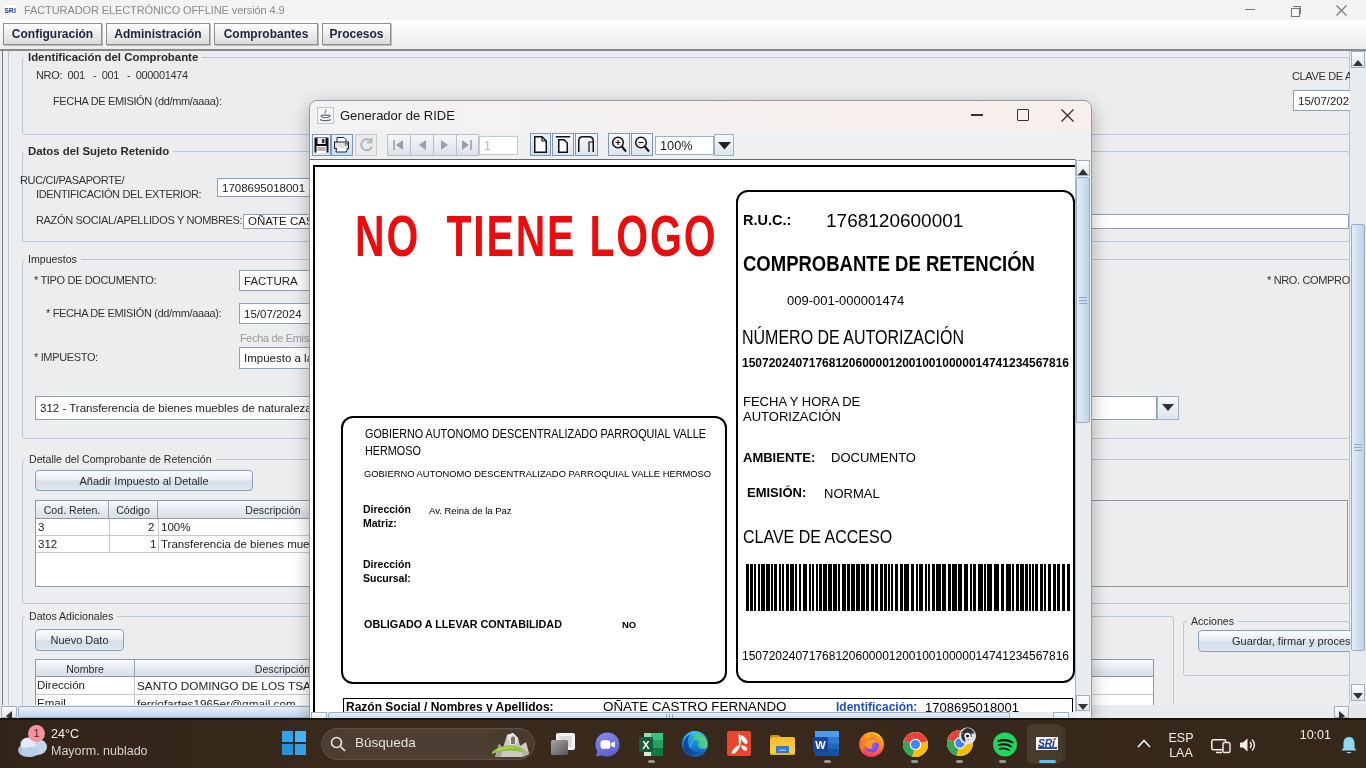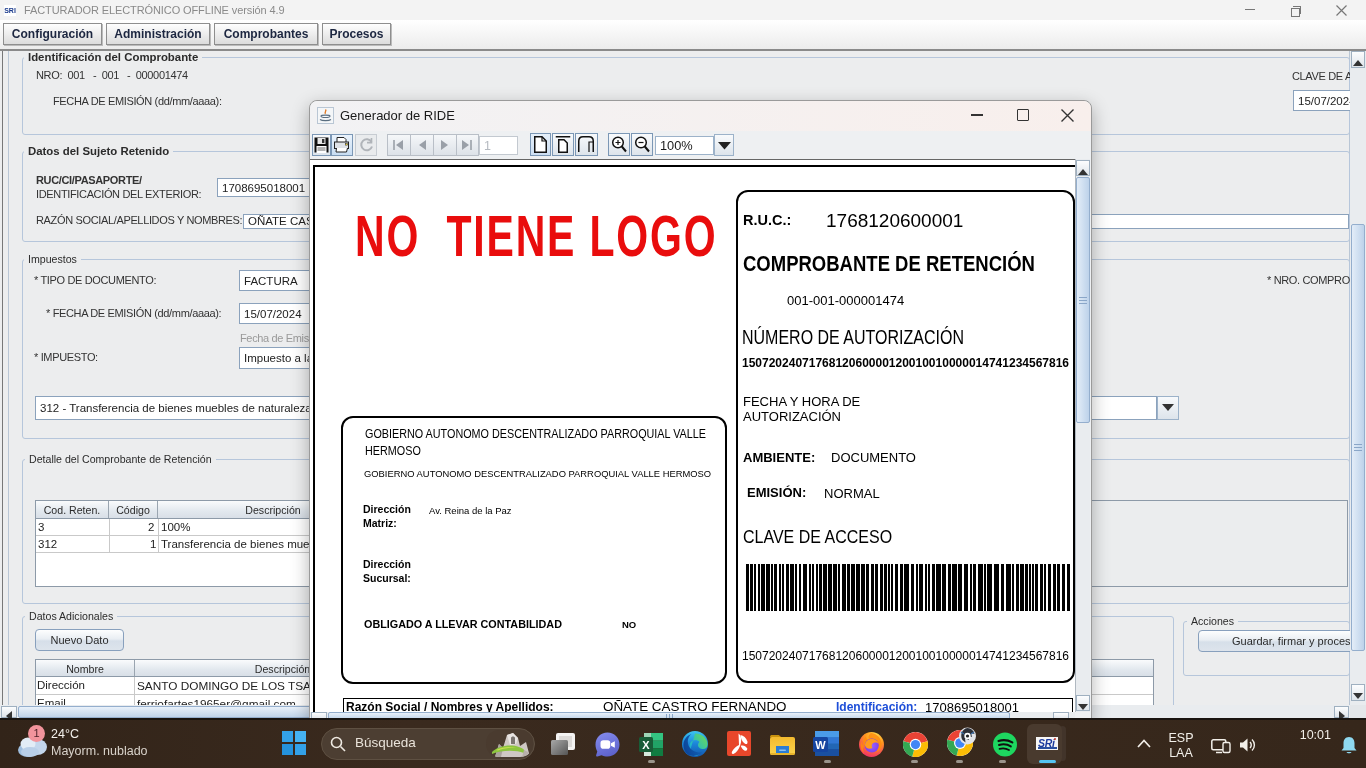--- a/index.html
+++ b/index.html
@@ -56,21 +56,21 @@
 
 <div class="grp" style="left:22px;top:57px;width:1326px;height:76px;"></div>
 <div class="glab" style="left:24px;top:51px;font-weight:bold;font-size:11.4px;">Identificación del Comprobante</div>
 <div class="lbl" style="left:36px;top:69px;">NRO:&nbsp; 001&nbsp;&nbsp; -&nbsp; 001&nbsp;&nbsp; -&nbsp; 000001474</div>
 <div class="lbl" style="left:36px;top:95px;margin-left:17px;">FECHA DE EMISIÓN (dd/mm/aaaa):</div>
 <div class="lbl" style="left:1292px;top:70px;">CLAVE DE ACCESO</div>
 <div class="field" style="left:1293px;top:90px;width:70px;height:21px;line-height:20px;">15/07/2024</div>
 
 <div class="grp" style="left:22px;top:151px;width:1326px;height:89px;"></div>
 <div class="glab" style="left:24px;top:145px;font-weight:bold;font-size:11.4px;">Datos del Sujeto Retenido</div>
-<div class="lbl" style="left:36px;top:174px;font-weight:bold;">RUC/CI/PASAPORTE/</div>
+<div class="lbl" style="left:20px;top:174px;">RUC/CI/PASAPORTE/</div>
 <div class="lbl" style="left:36px;top:188px;">IDENTIFICACIÓN DEL EXTERIOR:</div>
 <div class="field" style="left:217px;top:178px;width:273px;height:19px;">1708695018001</div>
 <div class="lbl" style="left:36px;top:214px;">RAZÓN SOCIAL/APELLIDOS Y NOMBRES:</div>
 <div class="field" style="left:243px;top:214px;width:1106px;height:15px;line-height:13px;">OÑATE CASTRO FERNANDO</div>
 
 <div class="grp" style="left:22px;top:259px;width:1326px;height:178px;"></div>
 <div class="glab" style="left:24px;top:253px;">Impuestos</div>
 <div class="lbl" style="left:34px;top:274px;">* TIPO DE DOCUMENTO:</div>
 <div class="field" style="left:239px;top:270px;width:212px;height:21px;line-height:20px;">FACTURA</div>
 <div class="lbl" style="left:1267px;top:274px;">* NRO. COMPROBANTE:</div>
@@ -80,20 +80,21 @@
 <div class="lbl" style="left:34px;top:351px;">* IMPUESTO:</div>
 <div class="field" style="left:239px;top:347px;width:212px;height:22px;line-height:21px;">Impuesto a la Renta</div>
 <div class="field" style="left:35px;top:396px;width:1122px;height:24px;line-height:22px;">312 - Transferencia de bienes muebles de naturaleza corporal</div>
 <div class="tb" style="left:1157px;top:396px;width:22px;height:24px;"></div>
 <svg class="abs" style="left:1162px;top:404px;" width="12" height="8">
       <path d="M0,0 L12,0 L6,7 Z" fill="#333"></path>
     </svg>
 
 <div class="grp" style="left:22px;top:459px;width:1326px;height:143px;"></div>
 <div class="glab" style="left:25px;top:453px;">Detalle del Comprobante de Retención</div>
+<div class="nbtn" style="left:35px;top:470px;width:218px;height:21px;line-height:20px;">Añadir Impuesto al Detalle</div>
 
 <div class="abs" style="left:35px;top:500px;width:1313px;height:87px;background:#ebedee;border:1px solid #8d9aa8;box-sizing:border-box;"></div>
 <div class="abs" style="left:36px;top:501px;width:1055px;height:85px;background:#fff;"></div>
 <div class="thead" style="left:36px;top:501px;width:1055px;height:18px;border:none;border-bottom:1px solid #8d9aa8;">
   <div class="hcell" style="left:0;width:73px;">Cod. Reten.</div>
   <div class="hcell" style="left:73px;width:49px;">Código</div>
   <div class="hcell" style="left:122px;width:231px;">Descripción</div>
 </div>
 <div class="abs" style="left:109px;top:519px;width:1px;height:34px;background:#c9c9c9;"></div>
 <div class="abs" style="left:158px;top:519px;width:1px;height:34px;background:#c9c9c9;"></div>
@@ -259,21 +260,21 @@
 <div class="abs" style="left:363px;top:503px;font-size:10.5px;font-weight:bold;color:#000;line-height:13.5px;">Dirección<br>Matriz:</div>
 <div class="abs" style="left:429px;top:505px;font-size:9.5px;color:#000;">Av. Reina de la Paz</div>
 <div class="abs" style="left:363px;top:558px;font-size:10.5px;font-weight:bold;color:#000;line-height:13.5px;">Dirección<br>Sucursal:</div>
 <div class="abs" style="left:364px;top:618px;font-size:10.8px;font-weight:bold;color:#000;">OBLIGADO A LLEVAR CONTABILIDAD</div>
 <div class="abs" style="left:622px;top:619px;font-size:9.5px;font-weight:bold;color:#000;">NO</div>
 
 <div class="abs" style="left:736px;top:190px;width:339px;height:493px;border:2px solid #000;border-radius:12px;box-sizing:border-box;"></div>
 <div class="abs" style="left:743px;top:212px;font-size:14.5px;font-weight:bold;color:#000;">R.U.C.:</div>
 <div class="abs" style="left:826px;top:210px;font-size:19px;color:#000;">1768120600001</div>
 <div class="abs" style="left:743px;top:253px;font-size:18.5px;font-weight:bold;color:#000;white-space:nowrap;transform:scaleY(1.15);transform-origin:0 0;line-height:19px;">COMPROBANTE DE RETENCIÓN</div>
-<div class="abs" style="left:787px;top:293px;font-size:13px;color:#000;">001-001-000001474</div>
+<div class="abs" style="left:787px;top:293px;font-size:13px;color:#000;">009-001-000001474</div>
 <div class="abs" style="left:742px;top:328px;font-size:16px;color:#000;white-space:nowrap;transform:scaleY(1.22);transform-origin:0 0;line-height:16px;">NÚMERO DE AUTORIZACIÓN</div>
 <div class="abs" style="left:742px;top:356px;font-size:12px;font-weight:bold;color:#000;white-space:nowrap;">1507202407176812060000120010010000014741234567816</div>
 <div class="abs" style="left:743px;top:395px;font-size:13px;color:#000;line-height:14.5px;">FECHA Y HORA DE<br>AUTORIZACIÓN</div>
 <div class="abs" style="left:743px;top:450px;font-size:13px;font-weight:bold;color:#000;">AMBIENTE:</div>
 <div class="abs" style="left:831px;top:450px;font-size:13px;color:#000;">DOCUMENTO</div>
 <div class="abs" style="left:747px;top:485px;font-size:13px;font-weight:bold;color:#000;">EMISIÓN:</div>
 <div class="abs" style="left:824px;top:486px;font-size:13px;color:#000;">NORMAL</div>
 <div class="abs" style="left:743px;top:527px;font-size:16px;color:#000;transform:scaleY(1.2);transform-origin:0 0;line-height:16px;">CLAVE DE ACCESO</div>
 
 <svg class="abs" style="left:746px;top:564px;" width="327" height="47">

